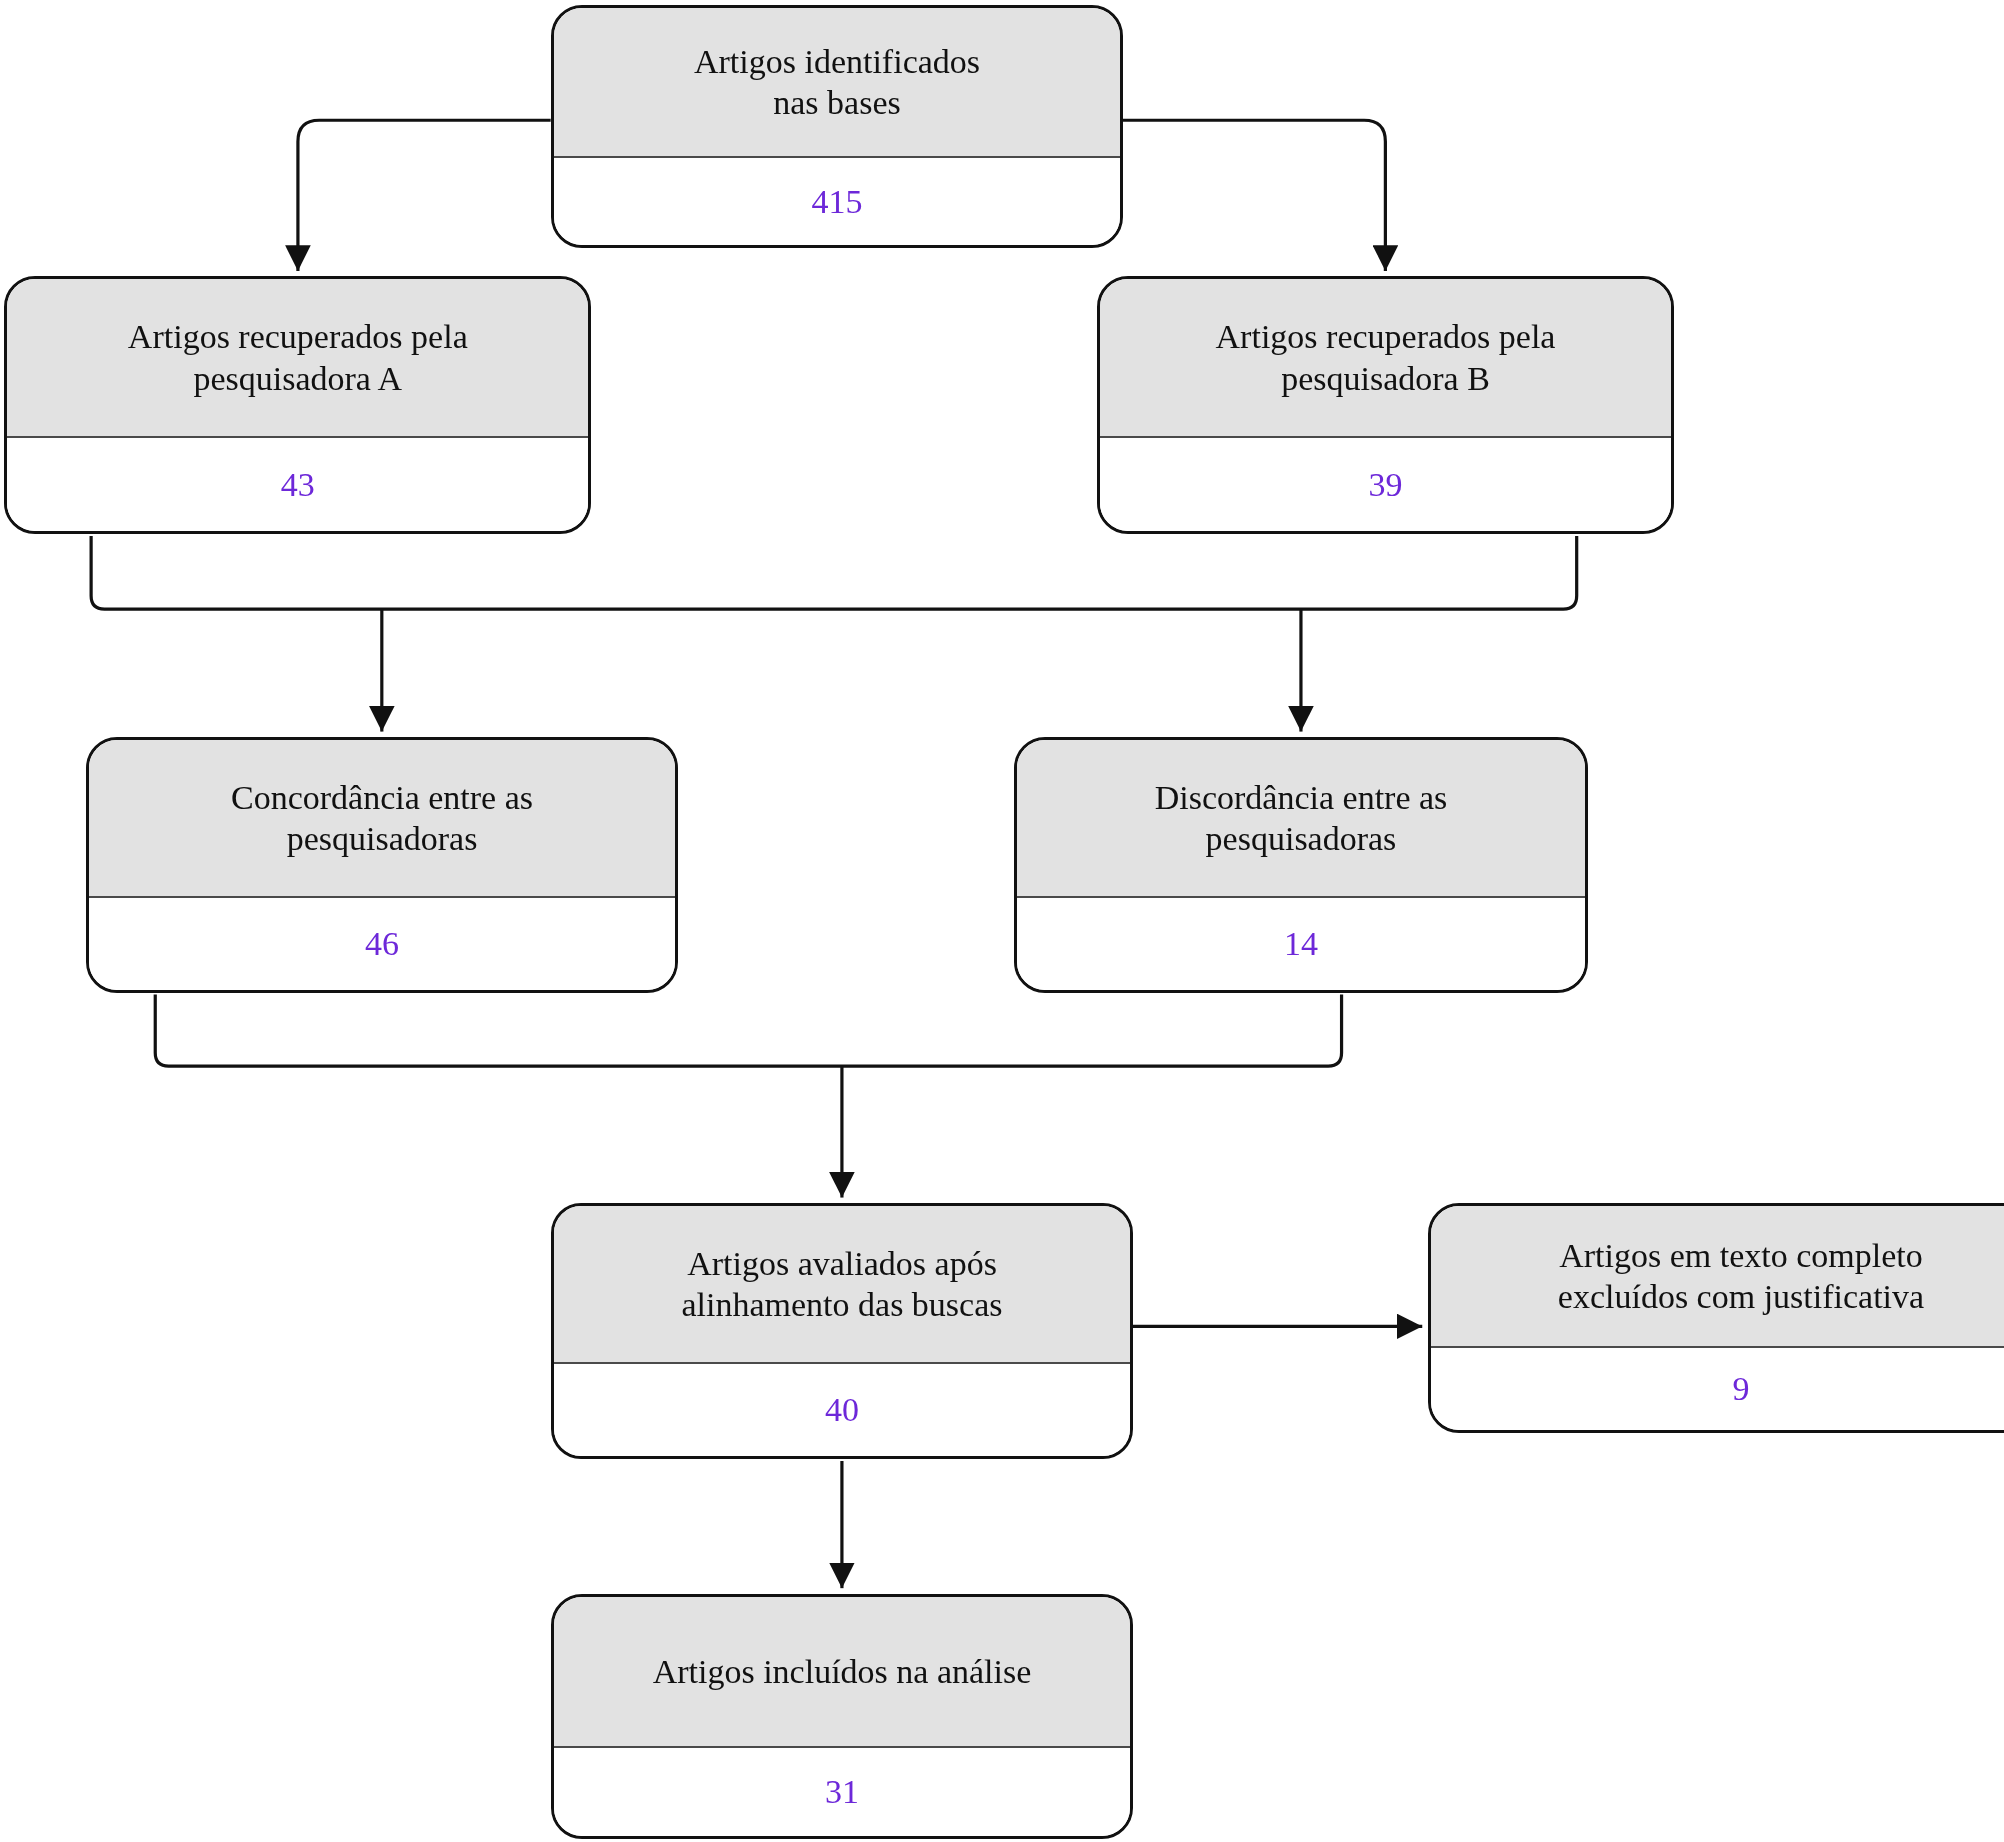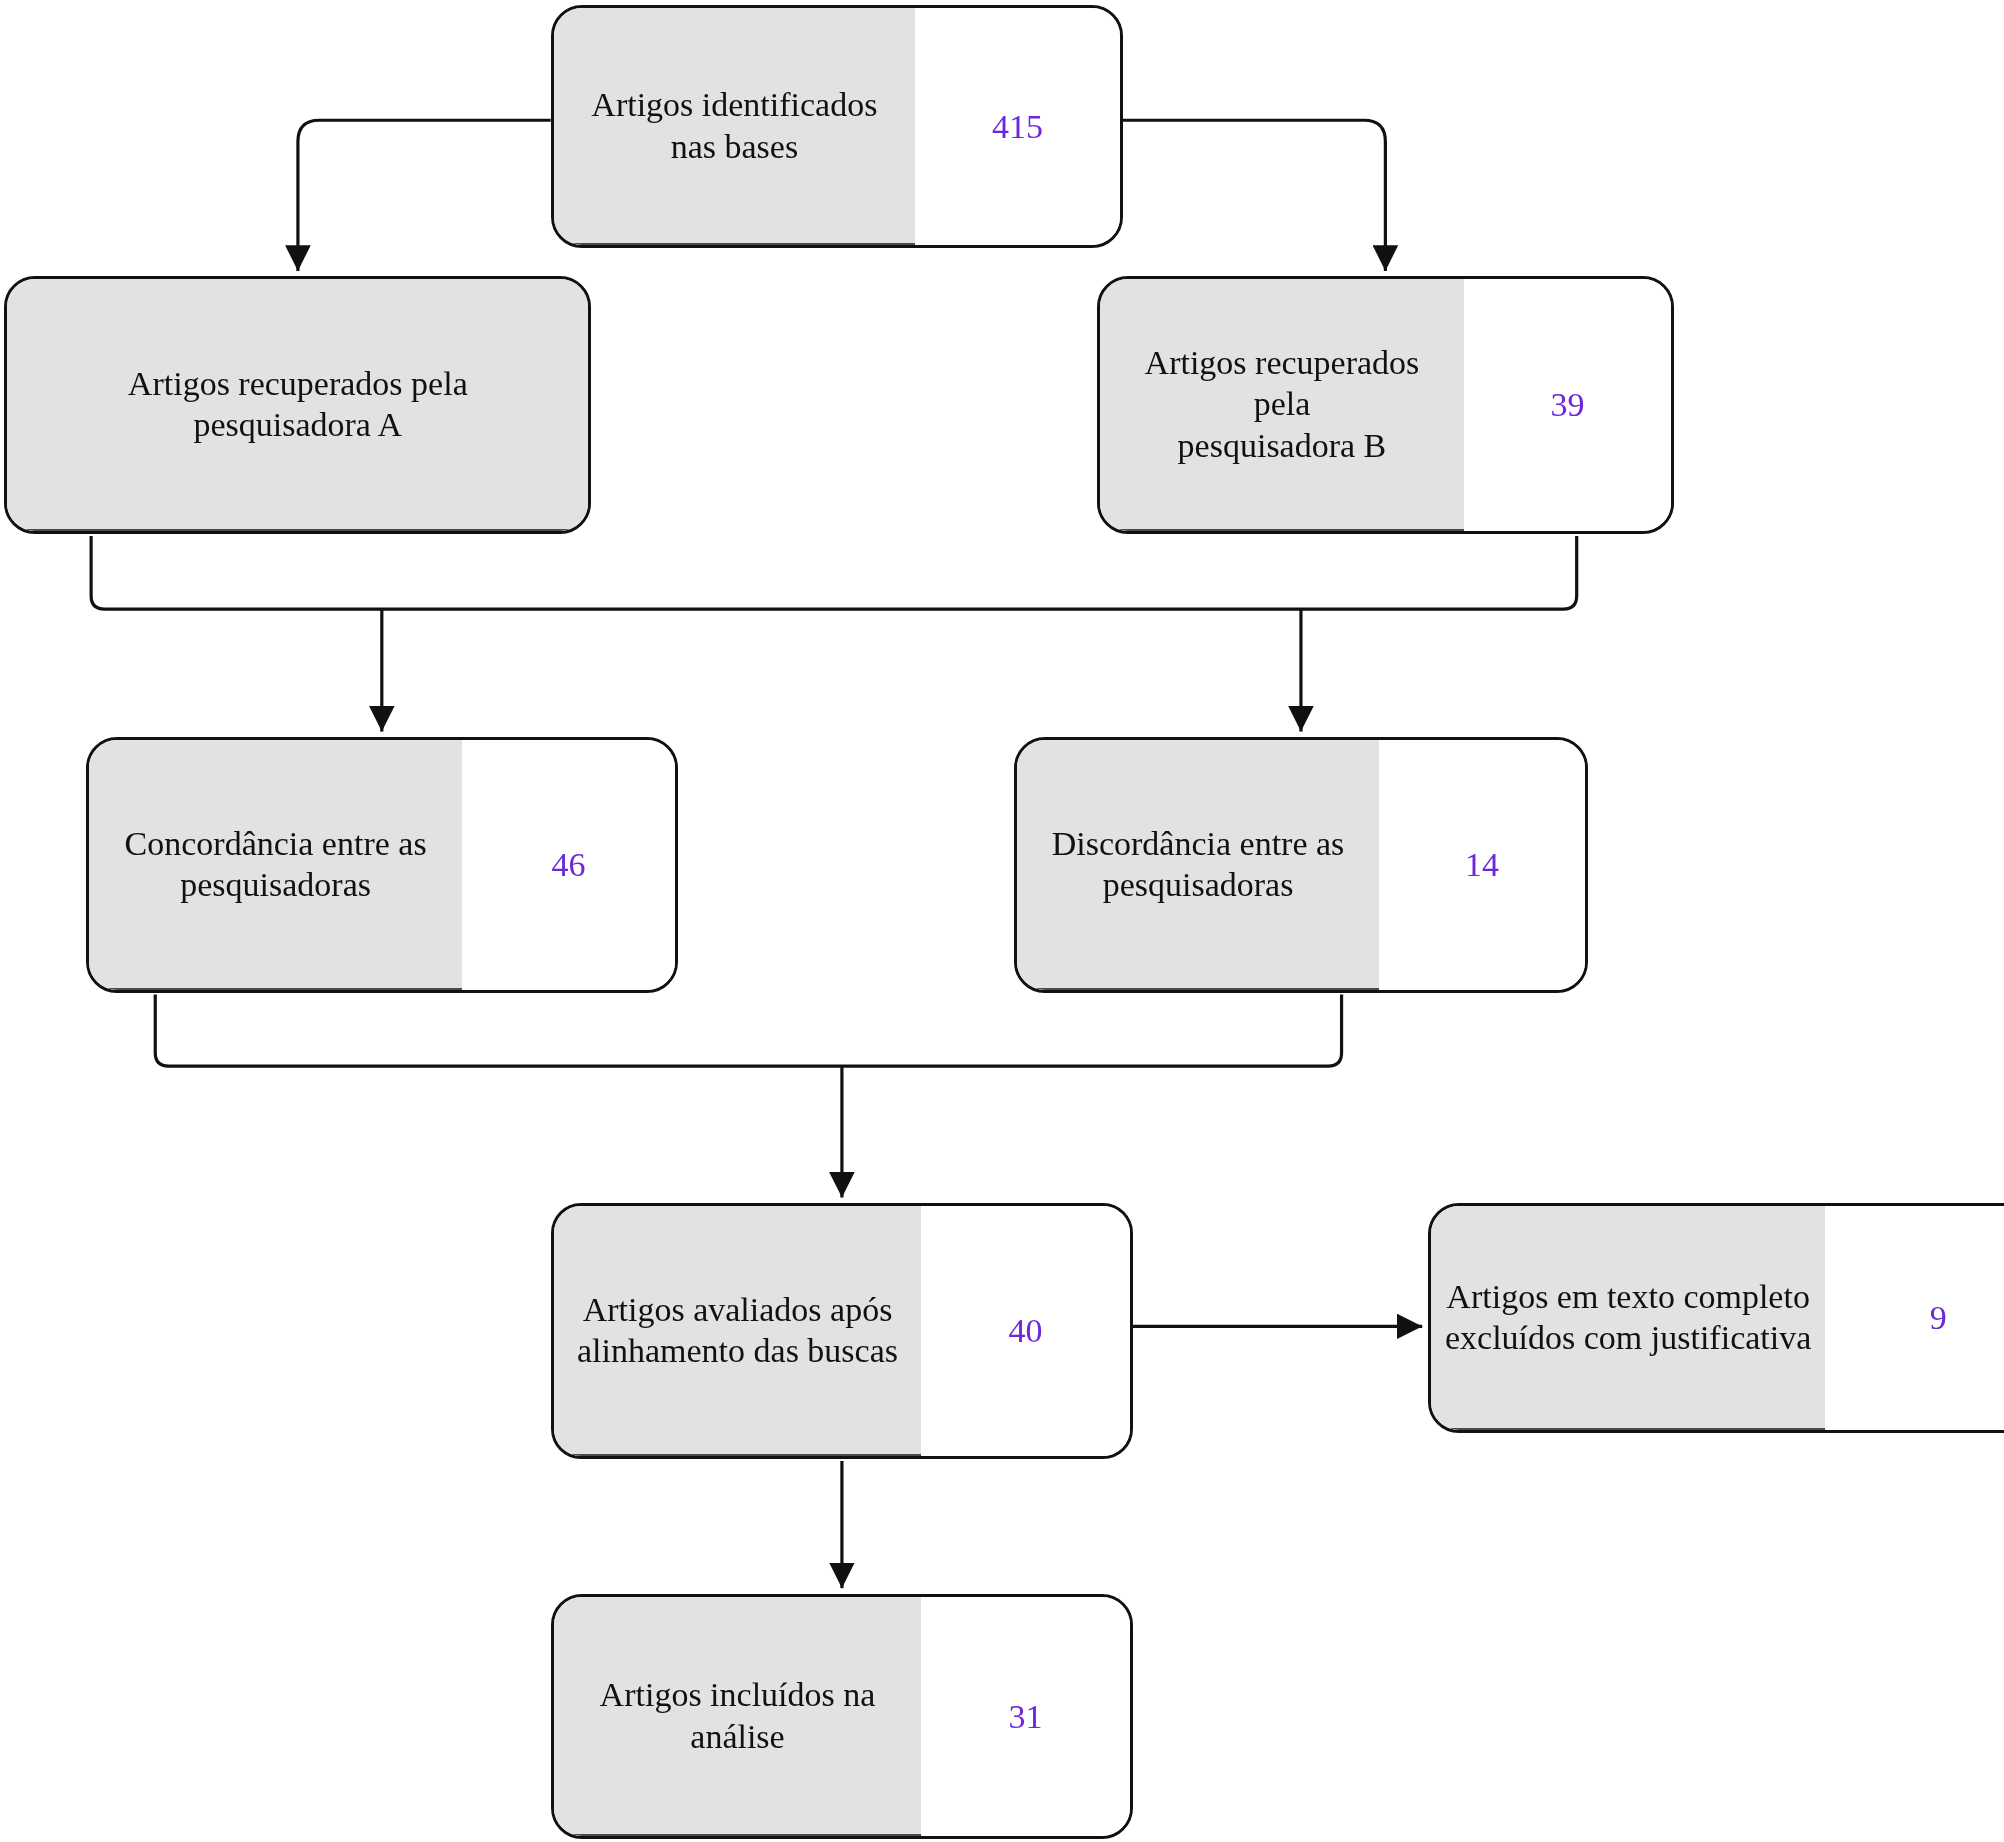--- a/index.html
+++ b/index.html
@@ -20,20 +20,21 @@
     width: 2005px; height: 1842px;
     pointer-events: none;
   }
 
   .box {
     position: absolute;
     border: 3.2px solid #111;
     border-radius: 31px;
     background: #ffffff;
     display: flex;
+    flex-direction: column;
     overflow: hidden;
   }
   .box-title {
     background: #e2e2e2;
     flex: 62 62 0;
     display: flex;
     align-items: center;
     justify-content: center;
     text-align: center;
     white-space: pre-line;
@@ -96,20 +97,21 @@
 
   <div class="box" id="box-identified">
     <div class="box-title">Artigos identificados
 nas bases</div>
     <div class="box-value">415</div>
   </div>
 
   <div class="box" id="box-researcher-a">
     <div class="box-title">Artigos recuperados pela
 pesquisadora A</div>
+    <div class="box-value">43</div>
   </div>
 
   <div class="box" id="box-researcher-b">
     <div class="box-title">Artigos recuperados pela
 pesquisadora B</div>
     <div class="box-value">39</div>
   </div>
 
   <div class="box" id="box-agreement">
     <div class="box-title">Concordância entre as

